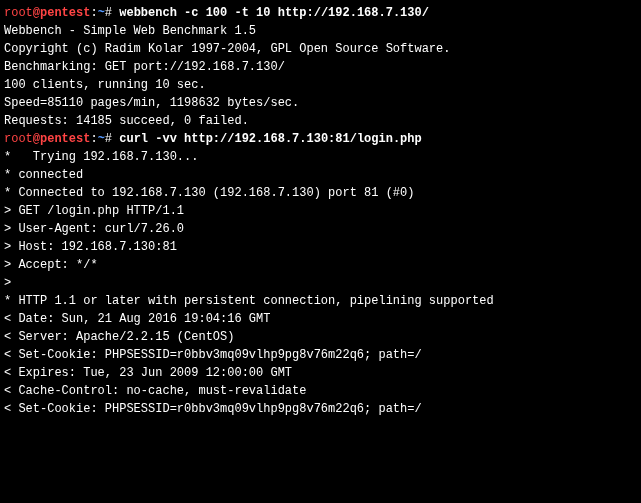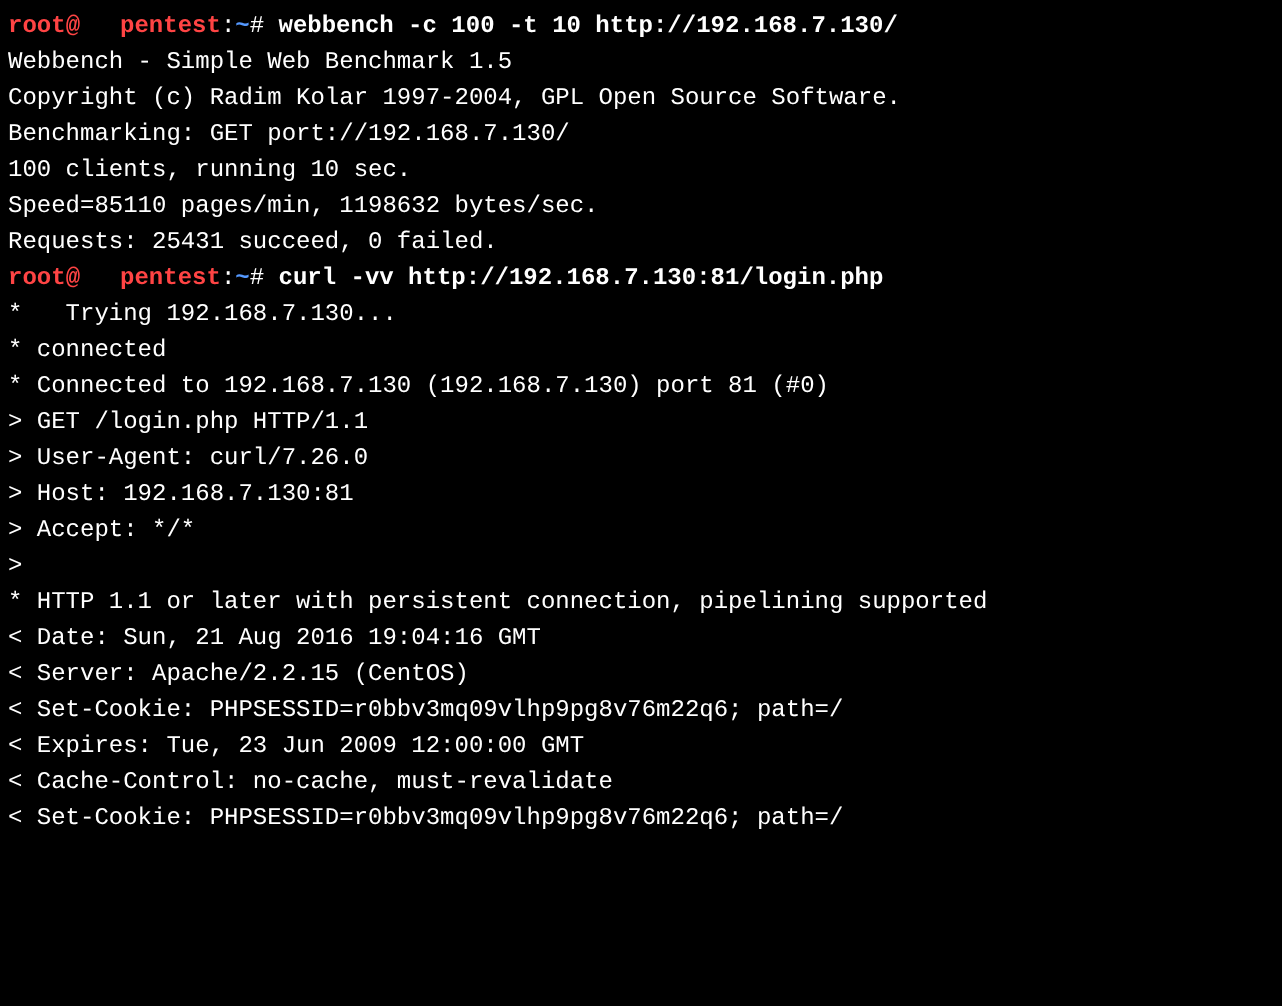--- a/index.html
+++ b/index.html
@@ -11,26 +11,25 @@
       margin: 0;
       padding: 4px;
       width: 641px;
       box-sizing: border-box;
     }
     .line {
       white-space: pre;
     }
     .user {
       color: #ff4444;
-      font-weight: bold;
+      font-weight: normal;
     }
     .host {
       color: #ff4444;
       font-weight: bold;
-      margin-left: 20px;
     }
     .at {
       color: #ff4444;
       font-weight: bold;
     }
     .colon {
       color: #fff;
     }
     .path {
       color: #5599ff;
@@ -49,21 +48,21 @@
 
 <div>
   <div class="line"><span class="user">root</span><span class="at">@</span><span class="host">pentest</span><span class="colon">:</span><span class="path">~</span><span class="hash"># </span><span class="cmd">webbench -c 100 -t 10 http://192.168.7.130/</span></div>
   <div class="line">Webbench - Simple Web Benchmark 1.5</div>
   <div class="line">Copyright (c) Radim Kolar 1997-2004, GPL Open Source Software.</div>
   <div class="line"></div>
   <div class="line">Benchmarking: GET port://192.168.7.130/</div>
   <div class="line">100 clients, running 10 sec.</div>
   <div class="line"></div>
   <div class="line">Speed=85110 pages/min, 1198632 bytes/sec.</div>
-  <div class="line">Requests: 25431 succeed, 0 failed.</div>
+  <div class="line">Requests: 14185 succeed, 0 failed.</div>
   <div class="line"><span class="user">root</span><span class="at">@</span><span class="host">pentest</span><span class="colon">:</span><span class="path">~</span><span class="hash"># </span><span class="cmd">curl -vv http://192.168.7.130:81/login.php</span></div>
   <div class="line">*   Trying 192.168.7.130...</div>
   <div class="line">* connected</div>
   <div class="line">* Connected to 192.168.7.130 (192.168.7.130) port 81 (#0)</div>
   <div class="line">&gt; GET /login.php HTTP/1.1</div>
   <div class="line">&gt; User-Agent: curl/7.26.0</div>
   <div class="line">&gt; Host: 192.168.7.130:81</div>
   <div class="line">&gt; Accept: */*</div>
   <div class="line">&gt;</div>
   <div class="line">* HTTP 1.1 or later with persistent connection, pipelining supported</div>

